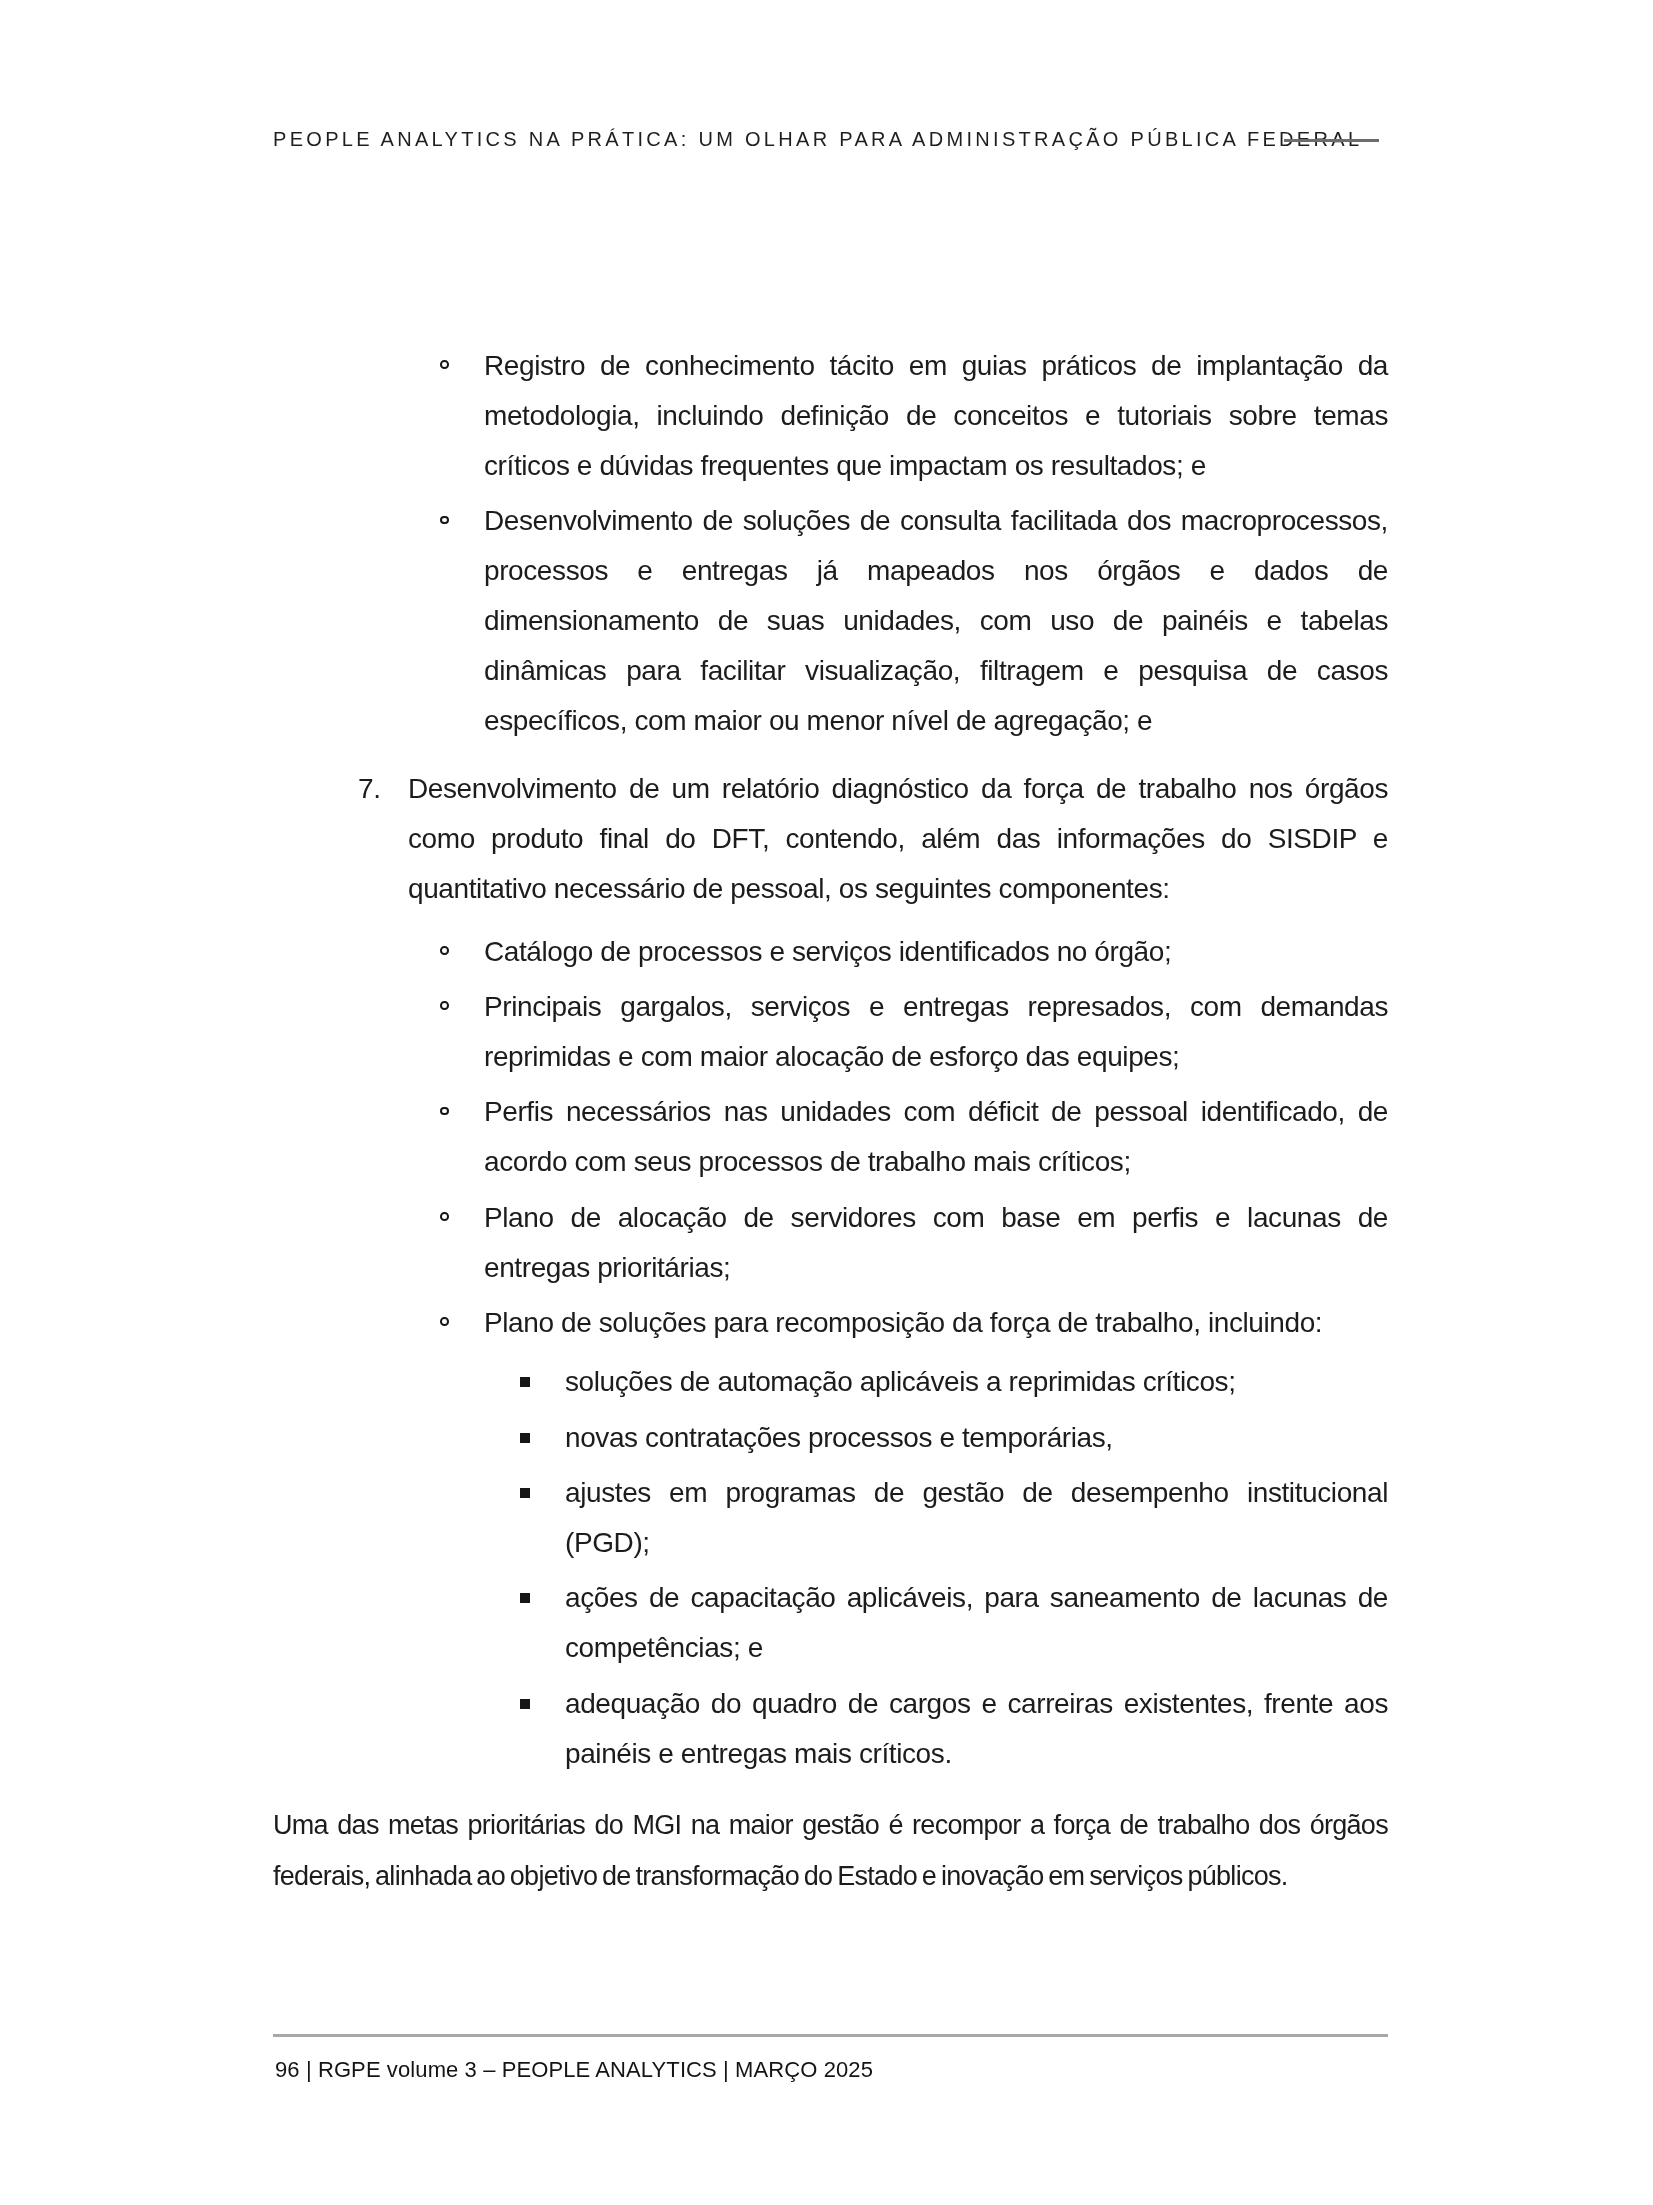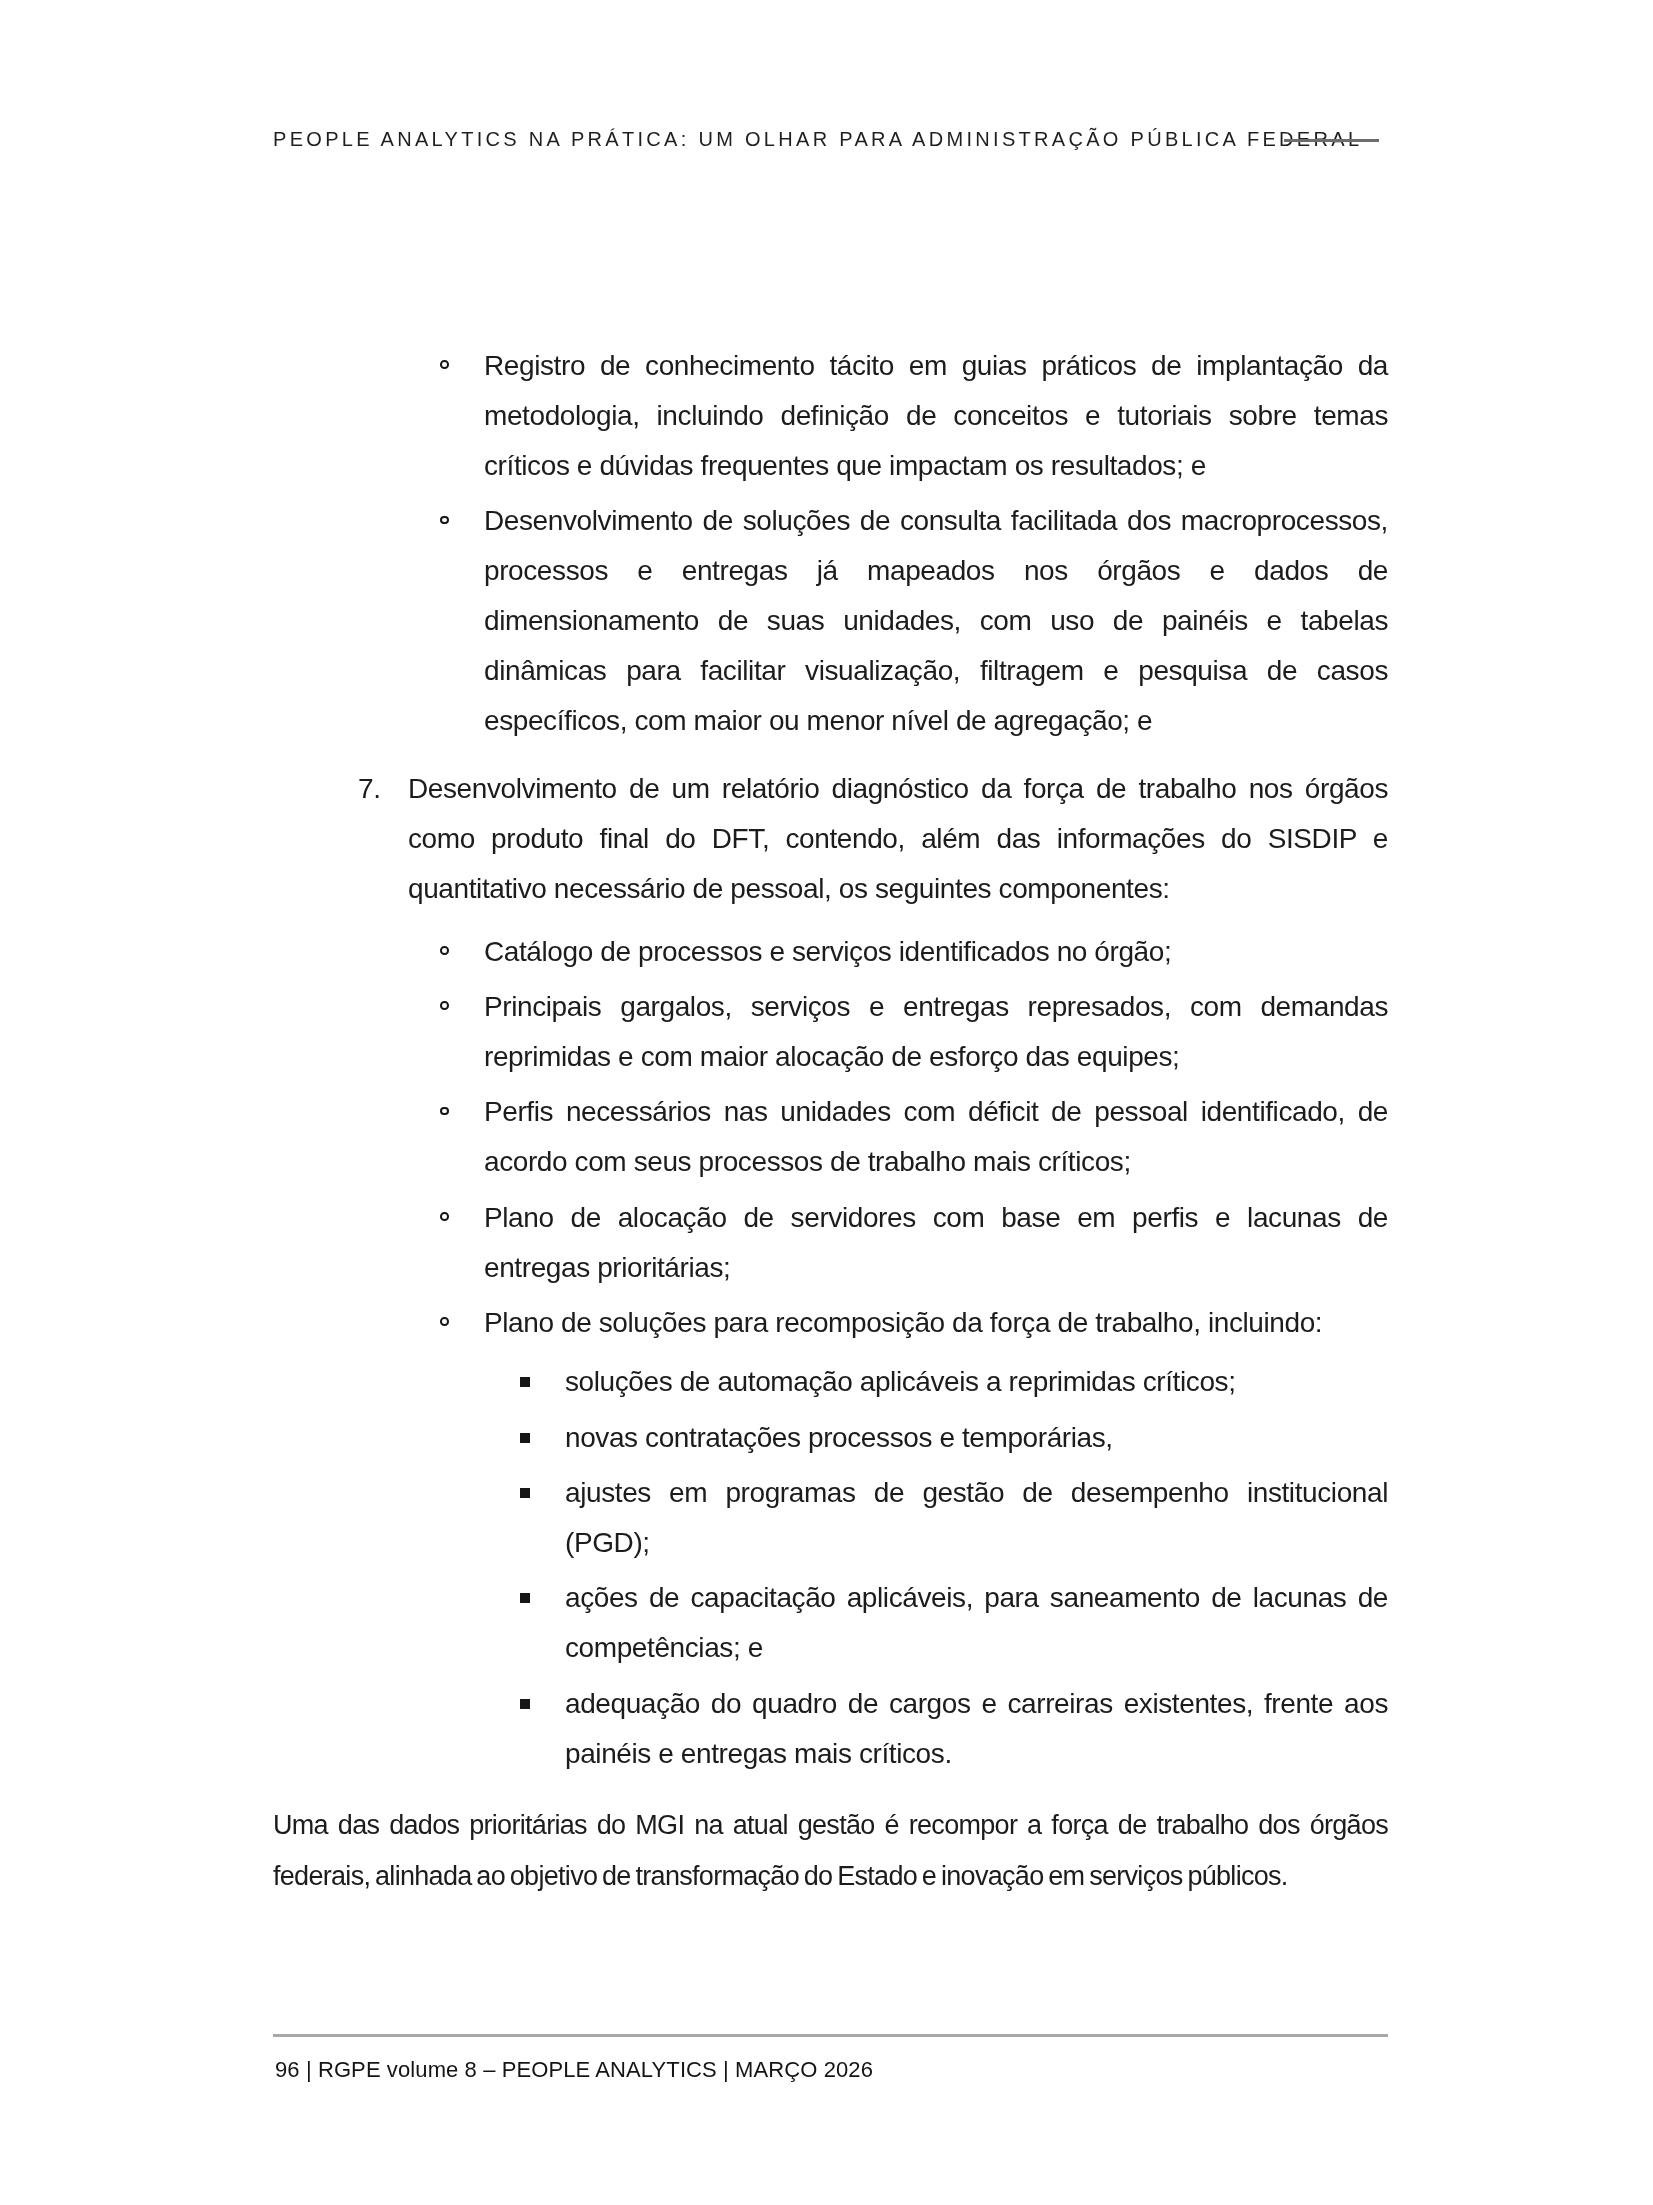--- a/index.html
+++ b/index.html
@@ -195,21 +195,21 @@
           <span>ações de capacitação aplicáveis, para saneamento de lacunas de competências; e</span>
         </li>
 
         <li>
           <span class="marker"></span>
           <span>adequação do quadro de cargos e carreiras existentes, frente aos painéis e entregas mais críticos.</span>
         </li>
       </ul>
 
 
-    <p class="body-paragraph">Uma das dados prioritárias do MGI na atual gestão é recompor a força de trabalho dos órgãos federais, alinhada ao objetivo de transformação do Estado e inovação em serviços públicos.</p>
+    <p class="body-paragraph">Uma das metas prioritárias do MGI na maior gestão é recompor a força de trabalho dos órgãos federais, alinhada ao objetivo de transformação do Estado e inovação em serviços públicos.</p>
 
   </div>
 
   <div class="footer-rule"></div>
-  <div class="footer-text">96 | RGPE volume 8 – PEOPLE ANALYTICS | MARÇO 2026</div>
+  <div class="footer-text">96 | RGPE volume 3 – PEOPLE ANALYTICS | MARÇO 2025</div>
 
 </div>
 
 
 </body></html>

